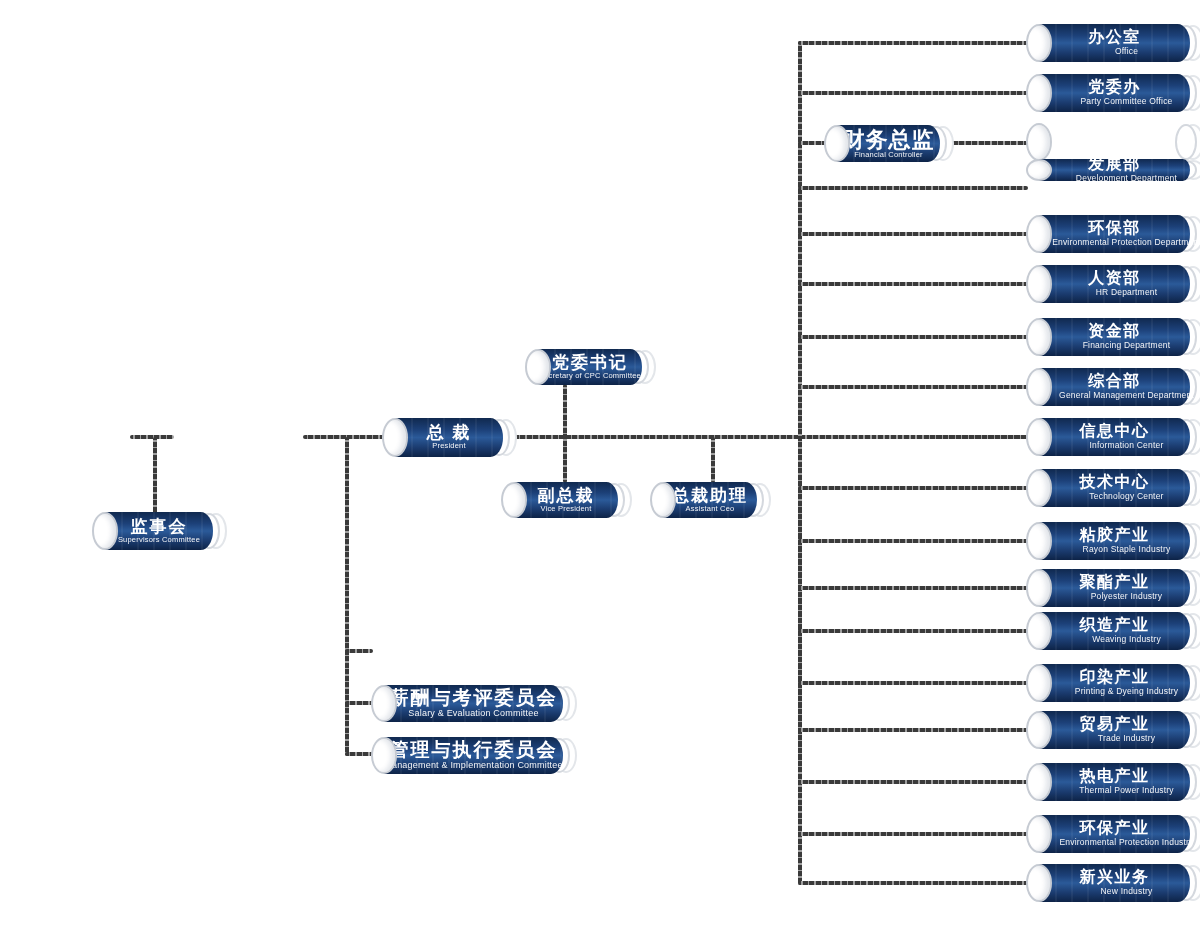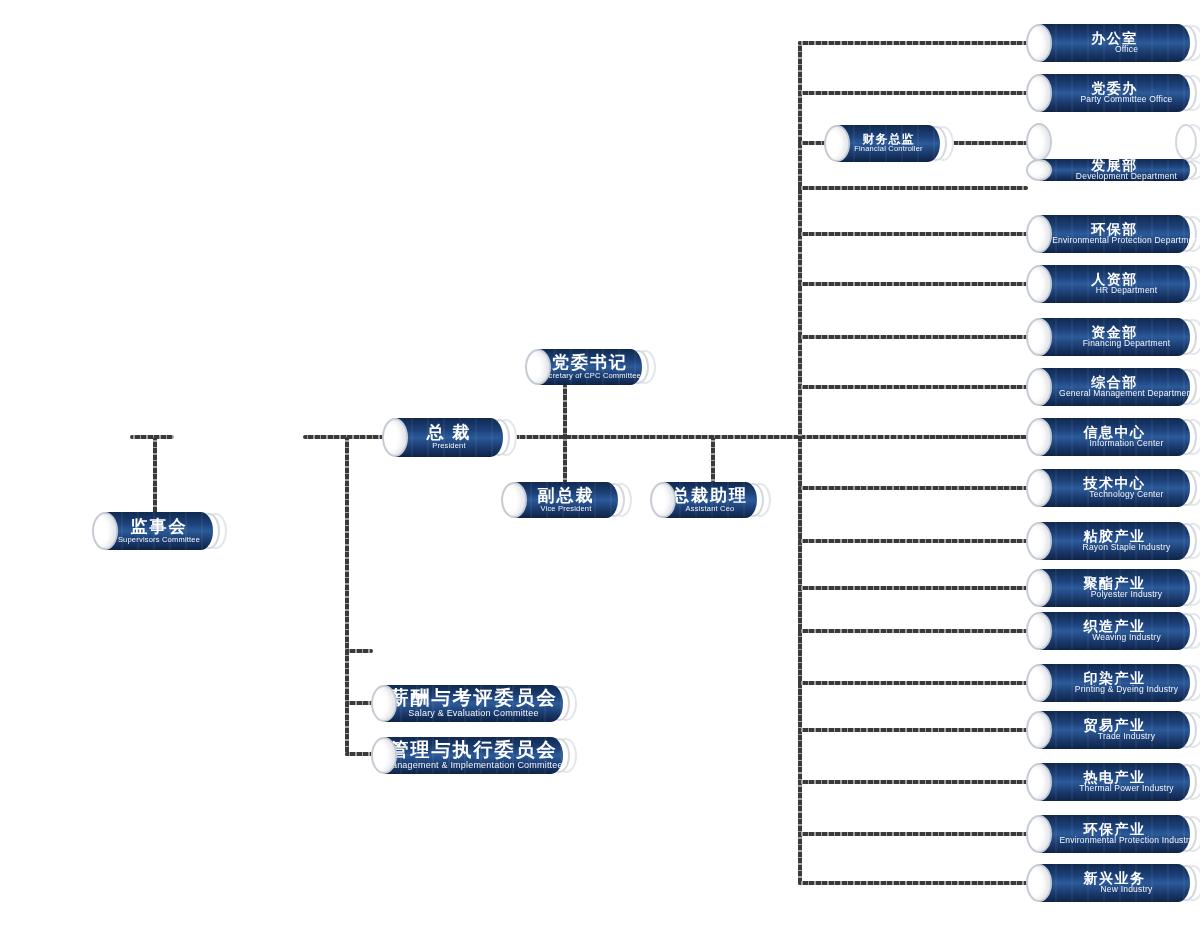--- a/index.html
+++ b/index.html
@@ -47,23 +47,23 @@
     text-align:center;
   }
   .node .zh{
     font-size:17px;font-weight:bold;letter-spacing:2px;line-height:1.05;white-space:nowrap;
   }
   .node .en{
     font-size:7.5px;line-height:1.15;white-space:nowrap;opacity:.95;letter-spacing:.2px;
   }
   .node.w .zh{font-size:19px;letter-spacing:2px;}
   .node.w .en{font-size:9px;}
-  .node.d .zh{font-size:14px;letter-spacing:1.5px;}
+  .node.d .zh{font-size:16px;letter-spacing:1.5px;font-family:Liberation Mono, monospace;}
   .node.d .en{font-size:8.5px;padding-left:24px;}
-  .node.m .zh{font-size:12px;letter-spacing:1px;}
+  .node.m .zh{font-size:22px;letter-spacing:1px;}
   .node .cap{
     position:absolute;left:0;top:0;bottom:0;width:26px;
     background:var(--capFill);
     border:2px solid var(--capStroke);
     border-radius:50%;
     box-sizing:border-box;
     box-shadow:inset -4px 0 5px rgba(20,40,80,0.12);
     z-index:3;
   }
 </style>

